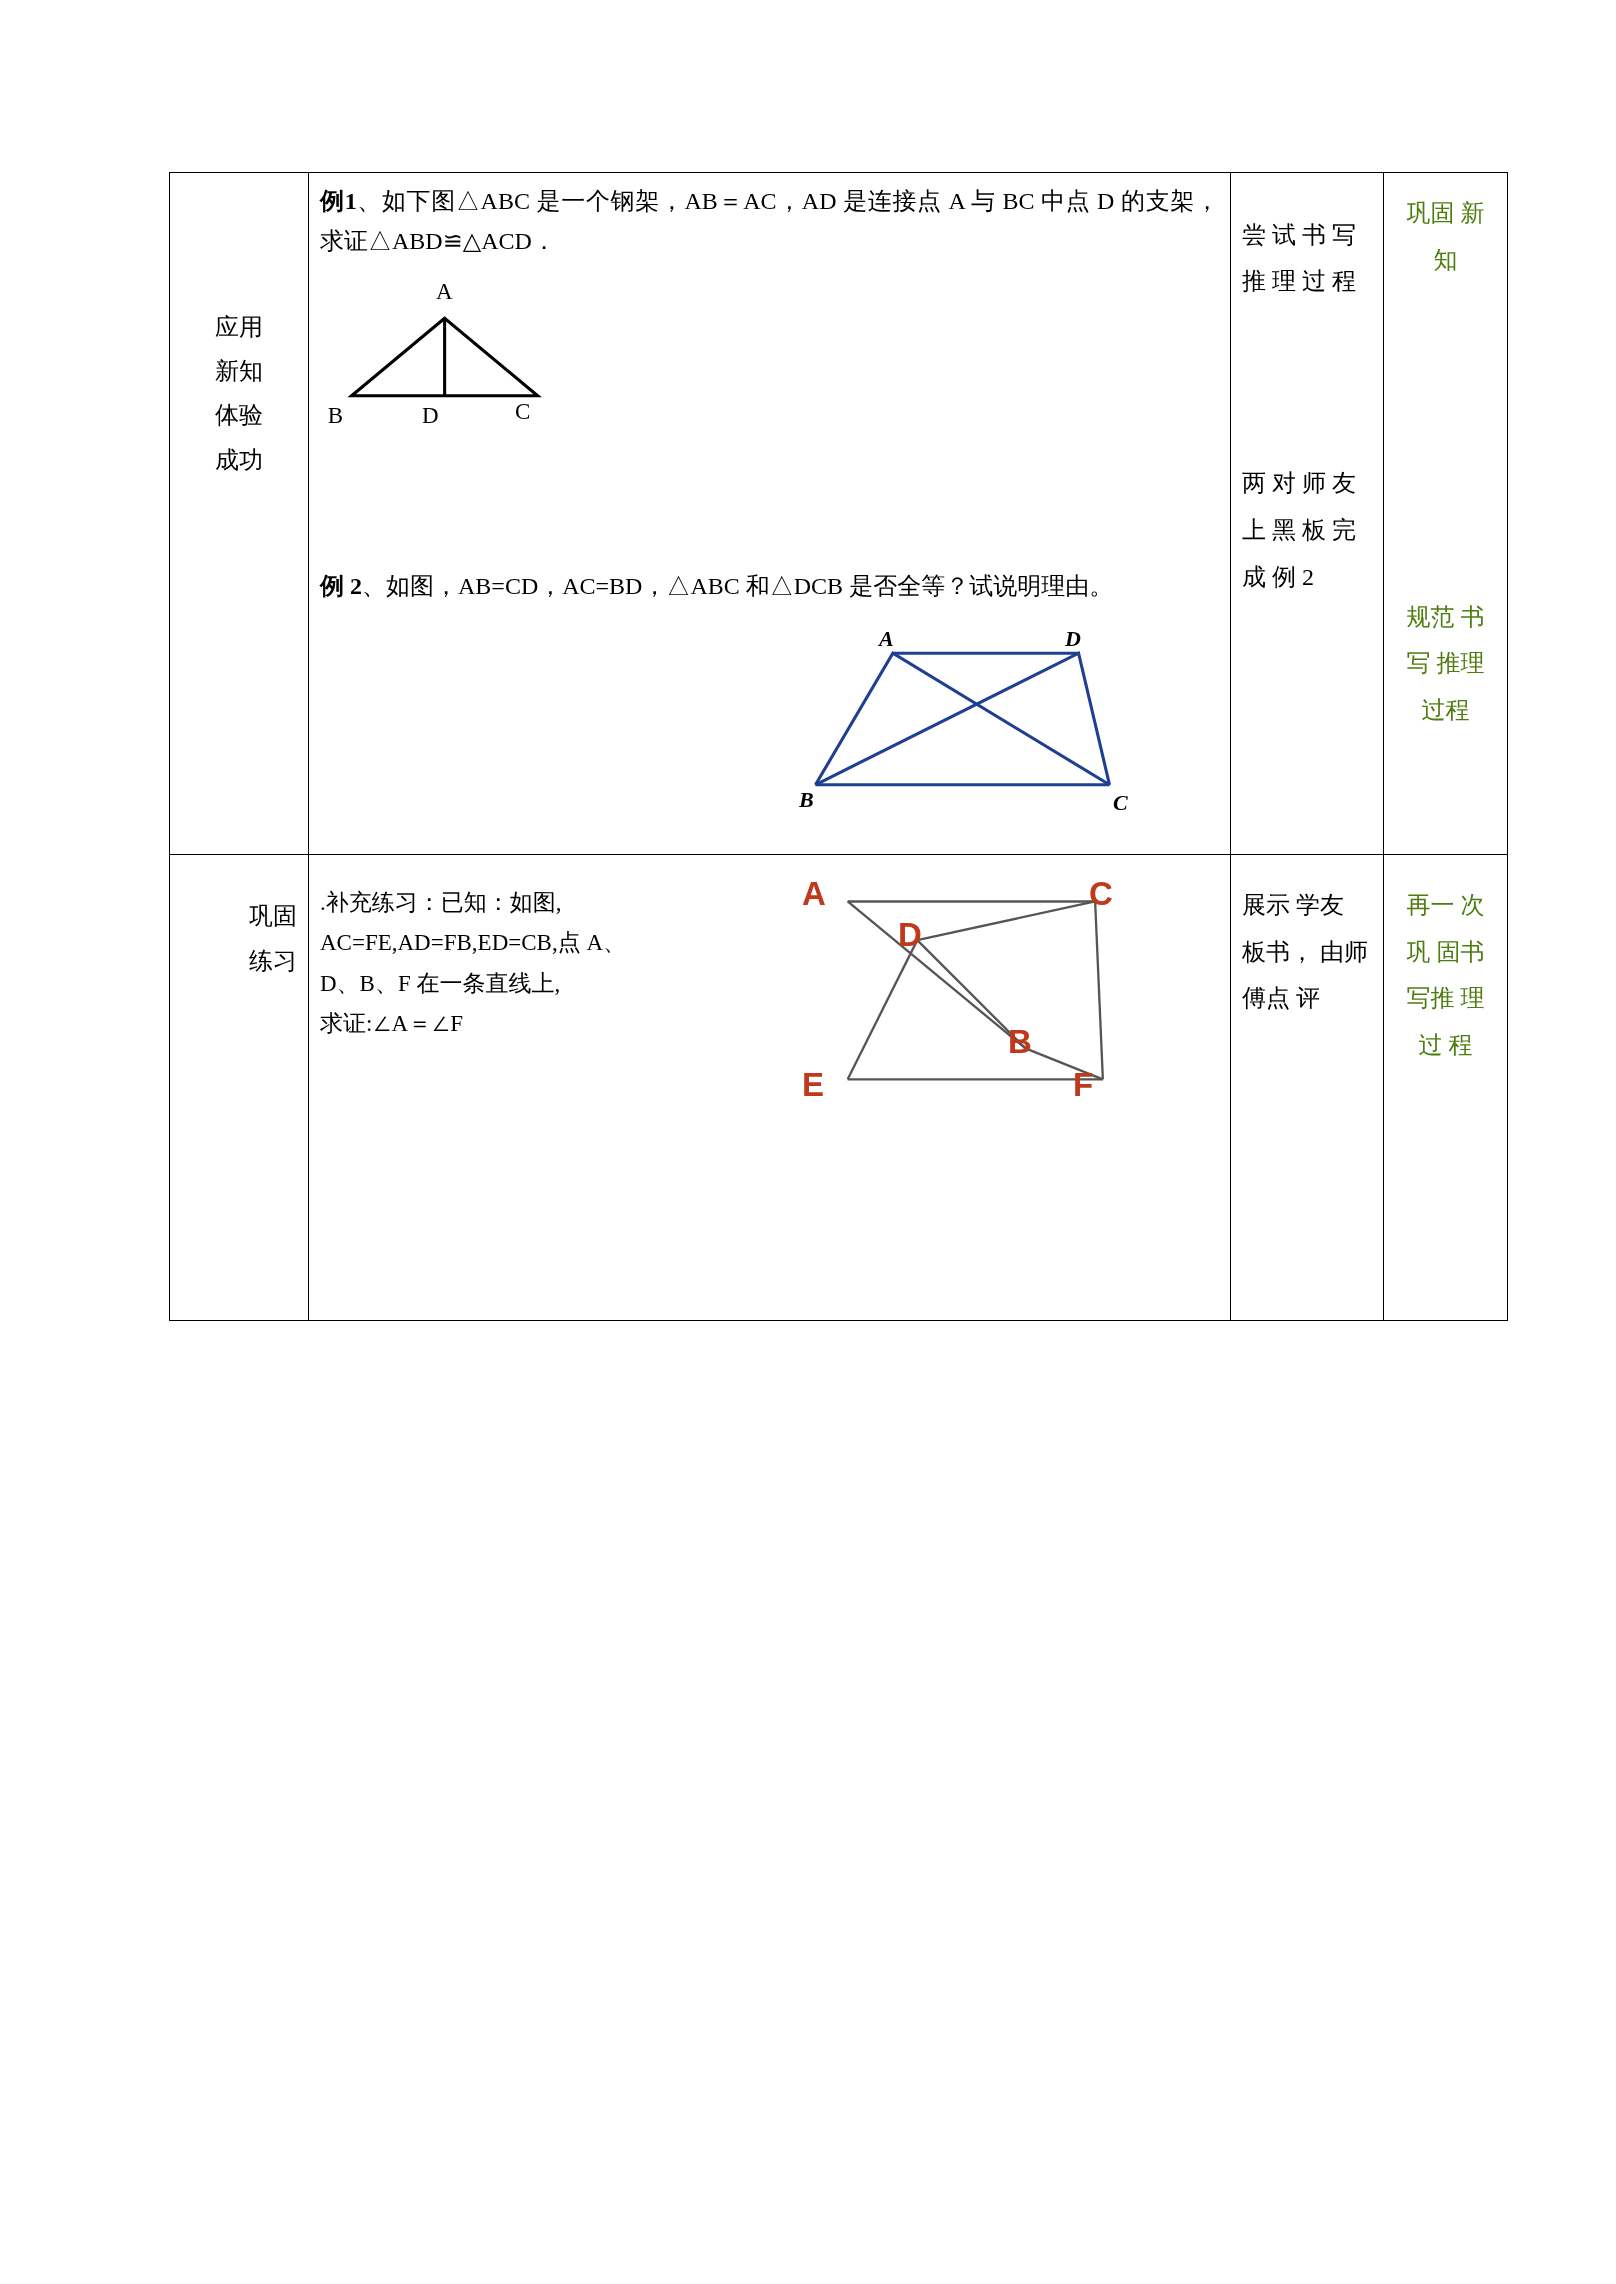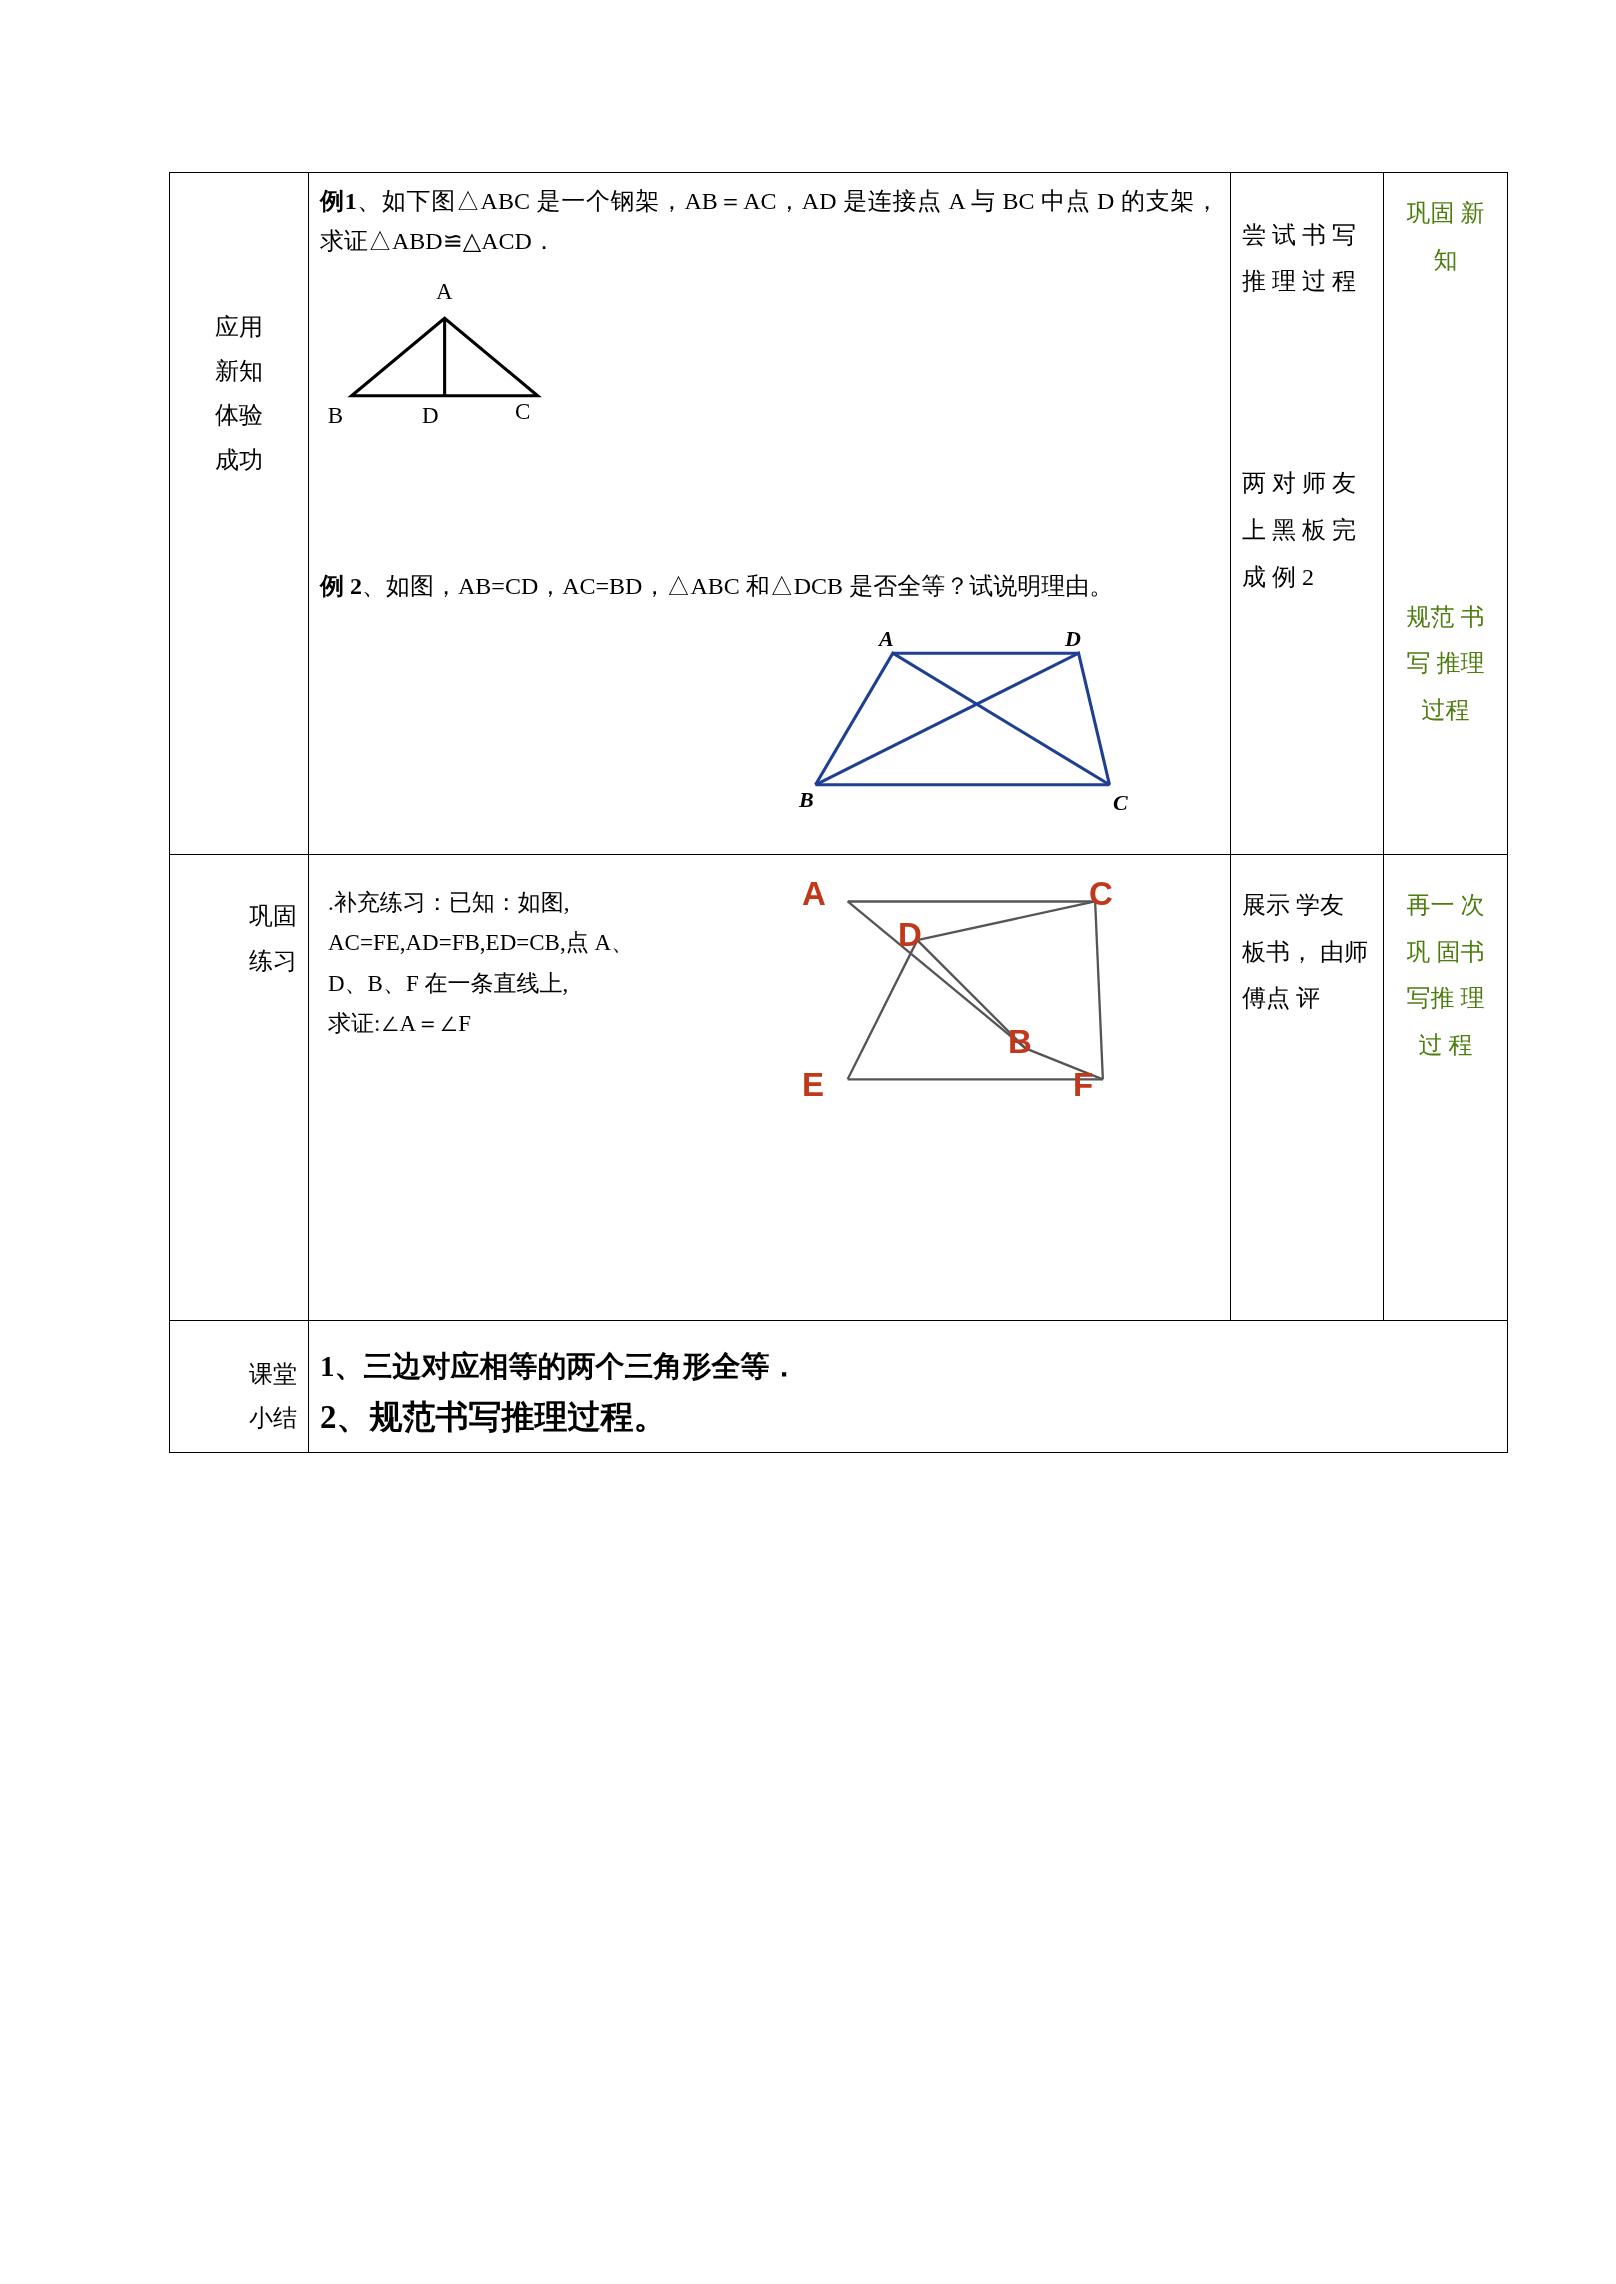--- a/index.html
+++ b/index.html
@@ -159,21 +159,21 @@
     <tr>
       <td class="col-label">
         <div class="vlabel-mid">
           <div>巩固</div>
           <div>练习</div>
         </div>
       </td>
 
       <td class="col-main cellpad-main">
         <div style="position:relative;height:449px;">
-          <div style="position:absolute;left:8px;top:20px;width:465px;font-size:23px;line-height:1.75;">
+          <div style="position:absolute;left:0;top:20px;width:465px;font-size:23px;line-height:1.75;">
             <div>.补充练习：已知：如图,</div>
             <div>AC=FE,AD=FB,ED=CB,点 A、</div>
             <div>D、B、F 在一条直线上,</div>
             <div>求证:∠A＝∠F</div>
           </div>
 
           <div class="fig3" style="position:absolute;left:465px;top:7.7px;width:403px;">
             <svg width="364" height="232" viewBox="0 0 470 300" style="position:absolute;left:15.5px;top:15.5px;">
 
               <line x1="60" y1="20" x2="380" y2="20" stroke="#555" stroke-width="3"></line>
@@ -197,33 +197,19 @@
 
       <td class="col-teach">
         <div class="teachcol" style="padding-top:18.6px;">展示 学友 板书， 由师 傅点 评</div>
       </td>
 
       <td class="col-note">
         <div class="notecol" style="padding-top:18.6px;">再一 次巩 固书 写推 理过 程</div>
       </td>
     </tr>
 
-    <tr>
-      <td class="col-label">
-        <div class="vlabel-mid" style="padding-top:23px;">
-          <div>课堂</div>
-          <div>小结</div>
-        </div>
-      </td>
-      <td class="col-main cellpad-main" colspan="3">
-        <div class="summary" style="padding-top:14px;">
-          <div>1、三边对应相等的两个三角形全等．</div>
-          <div class="big">2、规范书写推理过程。</div>
-        </div>
-      </td>
-    </tr>
 
 
 
   </tbody>
     </table>
 </div>
 
 
 </body></html>

